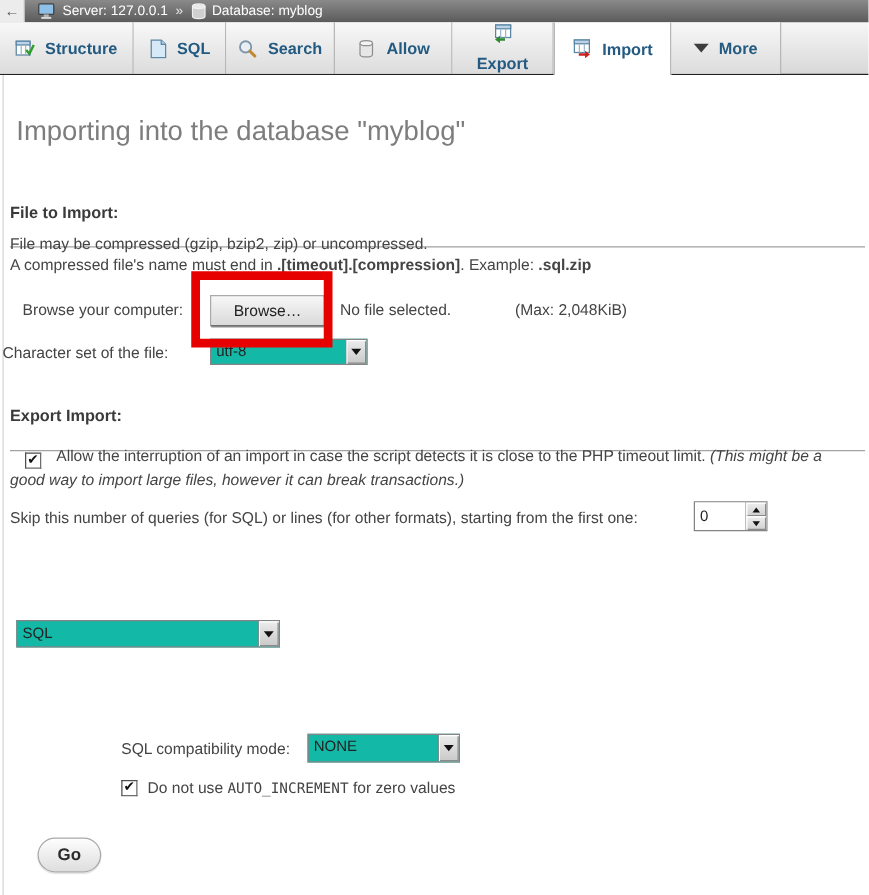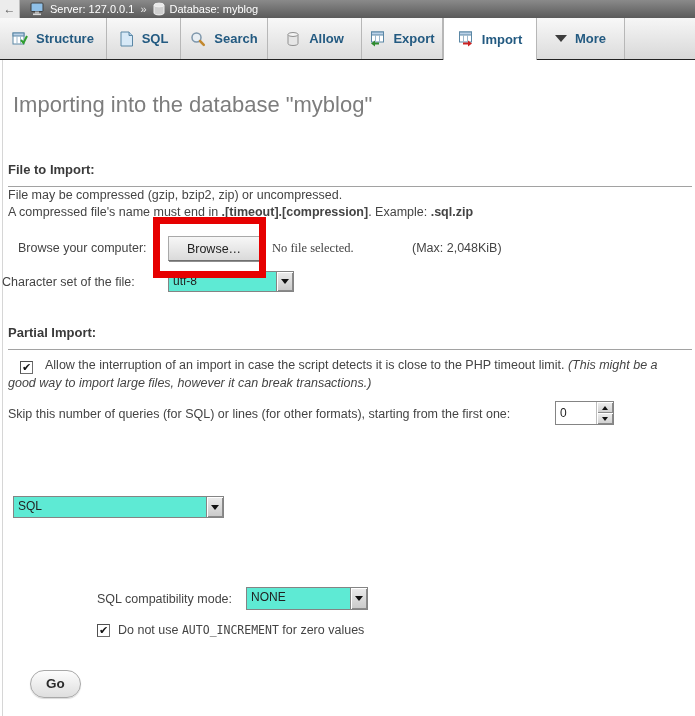--- a/index.html
+++ b/index.html
@@ -42,37 +42,37 @@
     width:0; height:0; border-left:6px solid transparent; border-right:6px solid transparent;
     border-top:7px solid #3d3d3d; display:inline-block;
   }
   
   .leftline { position:absolute; left:2px; top:60px; bottom:0; width:1px; background:#d6d6d6; }
   .page-title {
     position:absolute; left:13px; top:92px; font-size:22px; color:#7d7d7d; font-weight:normal;
   }
   .sec-head {
     position:absolute; left:8px; width:684px; font-size:13px; font-weight:bold; color:#3a3a3a;
-    padding-bottom:9px; border-bottom:1px solid #a2a2a2;
+    padding-bottom:20px; border-bottom:1px solid #a2a2a2;
   }
   .body-text { font-size:12.5px; color:#444; }
   .b { font-weight:bold; }
   .it { font-style:italic; }
   .mono { font-family:"DejaVu Sans Mono", monospace; font-size:11.5px; }
   .para { position:absolute; left:8px; top:187px; line-height:17px; }
   
   .wbutton {
     background:linear-gradient(#f7f7f7,#dadada); border:1px solid #707070;
     border-top-color:#a9a9a9; border-left-color:#a9a9a9;
     box-shadow:1px 1px 0 #8f8f8f; font-size:12.5px; color:#222;
     display:flex; align-items:center; justify-content:center; cursor:pointer;
     font-family:"Liberation Sans", sans-serif;
   }
   .wselect {
-    display:flex; align-items:stretch; background:#5eead4; border:1px solid #848484; cursor:pointer;
+    display:flex; align-items:stretch; background:#14b8a6; border:1px solid #848484; cursor:pointer;
   }
   .wselect .val { flex:1; font-size:12px; color:#222; padding:2px 4px; white-space:nowrap; overflow:hidden; }
   .warrow {
     width:17px; background:linear-gradient(#ececec,#c9c9c9);
     border-left:1px solid #848484; display:flex; align-items:center; justify-content:center;
     box-shadow:inset 1px 1px 0 #fff, inset -1px -1px 0 #8a8a8a;
   }
   .warrow .tri {
     width:0; height:0; border-left:4px solid transparent; border-right:4px solid transparent;
     border-top:5px solid #111;
@@ -163,21 +163,21 @@
       </svg>
       <span class="tlabel">Search</span>
     </div>
     <div class="tab" style="width:94px;">
       <svg width="16" height="16" viewBox="0 0 16 16">
         <path d="M3 3.5 v9 c0 1.2 2.2 2 5 2 s5 -0.8 5 -2 v-9" fill="#e6e6e6" stroke="#909090"></path>
         <ellipse cx="8" cy="3.5" rx="5" ry="2" fill="#f4f4f4" stroke="#909090"></ellipse>
       </svg>
       <span class="tlabel">Allow</span>
     </div>
-    <div class="tab" style="width:81px;">
+    <div class="tab" style="width:81px;flex-direction:column;">
       <svg width="16" height="16" viewBox="0 0 16 16">
         <rect x="2.5" y="1" width="12" height="10" fill="#fff" stroke="#5b87a5"></rect>
         <rect x="2.5" y="1" width="12" height="3" fill="#bcd2e8" stroke="#5b87a5"></rect>
         <line x1="6.5" y1="4" x2="6.5" y2="11" stroke="#9db8cc"></line>
         <line x1="10.5" y1="4" x2="10.5" y2="11" stroke="#9db8cc"></line>
         <path d="M10 12.5 L5 12.5" stroke="#2e8b2e" stroke-width="2"></path>
         <path d="M6 9.5 L2 12.5 L6 15.5 z" fill="#2e8b2e"></path>
       </svg>
       <span class="tlabel">Export</span>
     </div>
@@ -205,32 +205,32 @@
 
   <div class="sec-head" style="top:162px;">File to Import:</div>
 
   <div class="para body-text">
     <span>File may be compressed (gzip, bzip2, zip) or uncompressed.</span><br>
     <span>A compressed file's name must end in </span><span class="b">.[timeout].[compression]</span><span>. Example: </span><span class="b">.sql.zip</span>
   </div>
 
   <span class="abs body-text" style="left:18px; top:241px;">Browse your computer:</span>
   <button class="wbutton abs" style="left:168px; top:236px; width:92px; height:25px;">Browse…</button>
-  <span class="abs body-text" style="left:272px; top:241px;font-family:Liberation Serif, serif;">No file selected.</span>
+  <span class="abs body-text" style="left:272px; top:241px;">No file selected.</span>
   <span class="abs body-text" style="left:412px; top:241px;">(Max: 2,048KiB)</span>
 
   <span class="abs body-text" style="left:2px; top:275px;">Character set of the file:</span>
   <div class="wselect abs" style="left:168px; top:271px; width:126px; height:21px;">
     <span class="val">utf-8</span>
     <span class="warrow">
         <span class="tri"></span>
       </span>
   </div>
 
-  <div class="sec-head" style="top:325px;">Partial Import:</div>
+  <div class="sec-head" style="top:325px;">Export Import:</div>
 
   <div class="abs body-text" style="left:8px; top:356px; width:680px; line-height:18px;">
     <span class="wcheck" style="vertical-align:-2px; margin:0 12px 0 12px;">
         <span>✔</span>
       </span><span>Allow the interruption of an import in case the script detects it is close to the PHP timeout limit. </span><span class="it">(This might be a good way to import large files, however it can break transactions.)</span>
   </div>
 
   <span class="abs body-text" style="left:8px; top:407px;">Skip this number of queries (for SQL) or lines (for other formats), starting from the first one:</span>
   <div class="wspin" style="left:555px; top:401px; height:24px;">
     <input type="text" value="0" style="">

